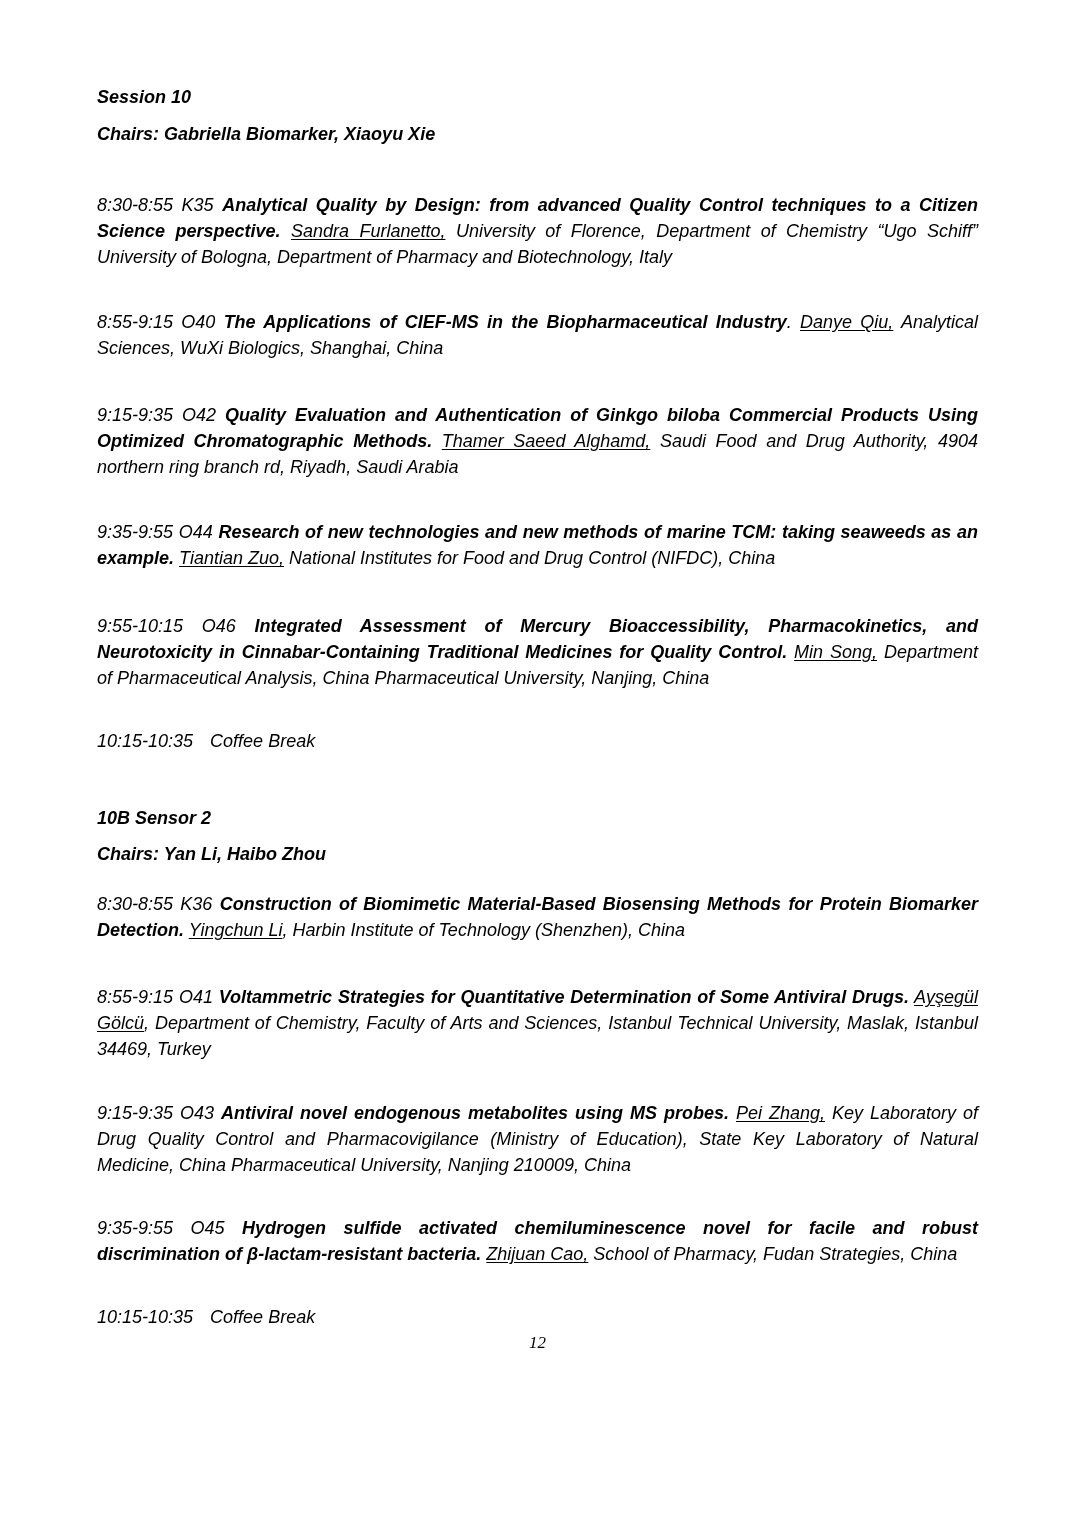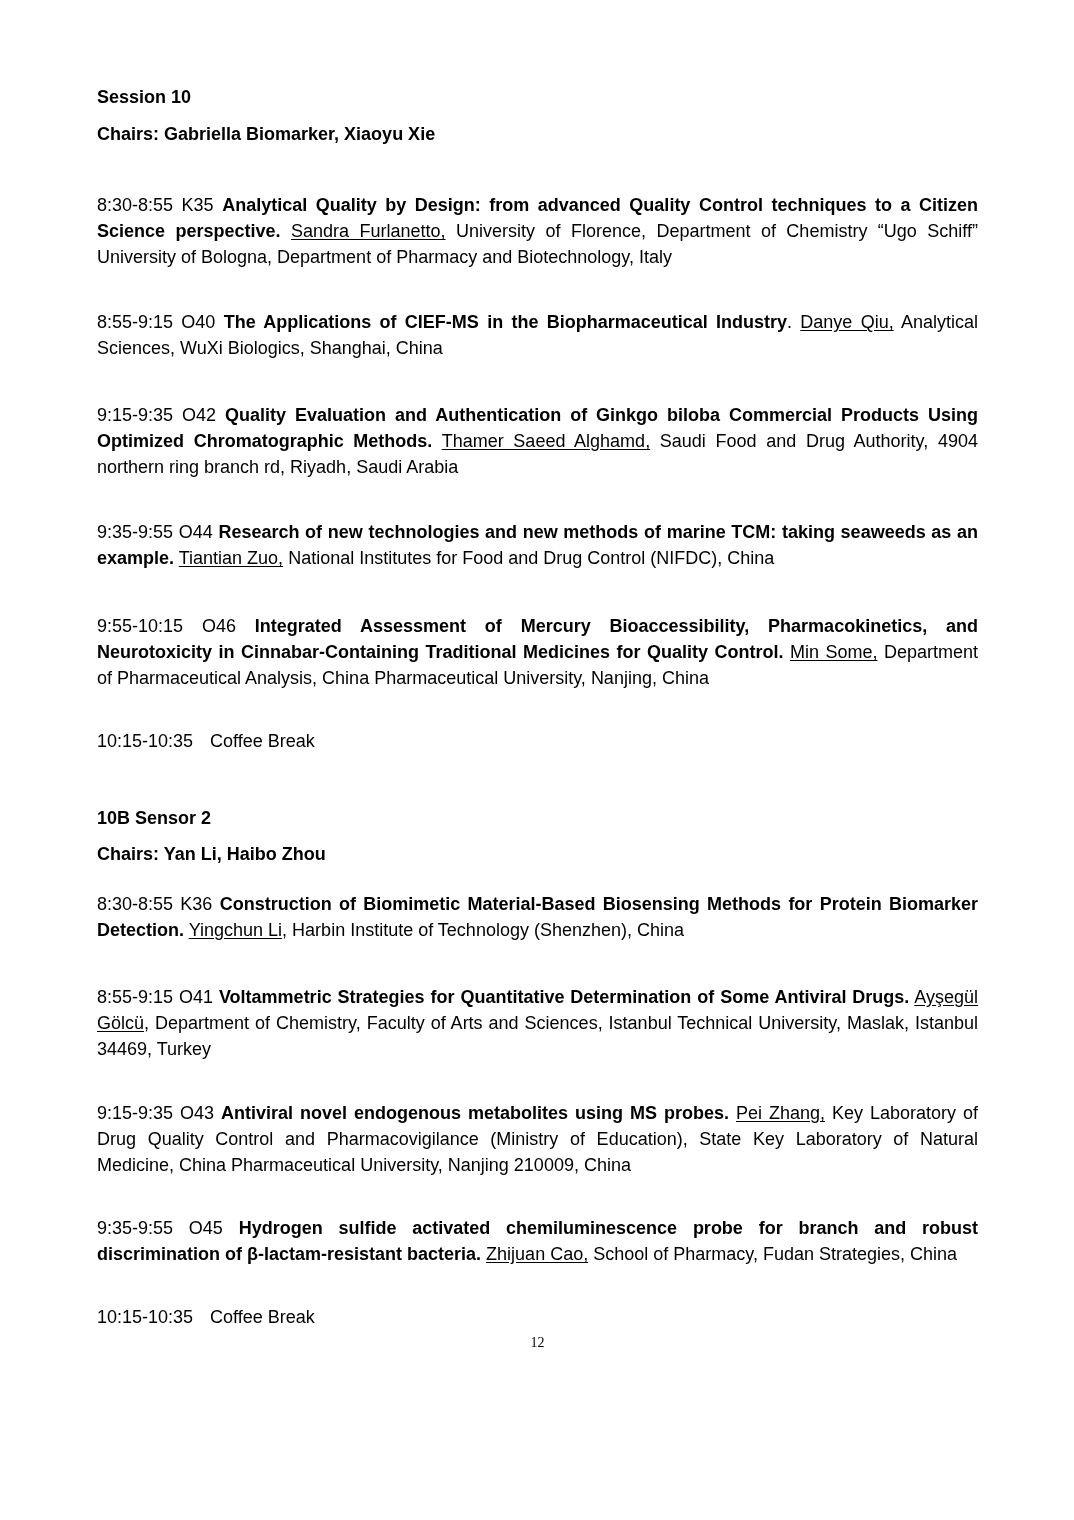--- a/index.html
+++ b/index.html
@@ -7,20 +7,21 @@
     position: relative;
     width: 1074px;
     height: 1520px;
     background: #ffffff;
     box-sizing: border-box;
     padding: 84px 96px 0 97px;
     font-family: "Liberation Sans", "DejaVu Sans", sans-serif;
     font-size: 18px;
     line-height: 26px;
     color: #000000;
+    font-style: italic;
   }
   p { margin: 0; }
   .h { font-weight: bold; text-align: left; }
   .talk { text-align: justify; }
   .talk b { font-weight: bold; }
   .talk u { text-decoration: underline; text-underline-offset: 2px; }
   .break-line { text-align: left; }
   .break-label { margin-left: 17px; text-align: center; }
   .mb10 { margin-bottom: 10px; }
   .mb11 { margin-bottom: 11px; }
@@ -28,21 +29,21 @@
   .mb38 { margin-bottom: 38px; }
   .mb39 { margin-bottom: 39px; }
   .mb41 { margin-bottom: 41px; }
   .mb42 { margin-bottom: 42px; }
   .mb44 { margin-bottom: 24px; }
   .mb45 { margin-bottom: 45px; }
   .mb51 { margin-bottom: 51px; }
   .pagenum {
     text-align: center;
     font-family: "Liberation Serif", "DejaVu Serif", serif;
-    font-size: 14px;
+    font-size: 17px;
     line-height: 26px;
     margin-top: 0px;
   }
 </style>
 </head>
 <body>
 
 <div class="page">
 
   <section>
@@ -50,35 +51,35 @@
     <p class="h mb45">Chairs: Gabriella Biomarker, Xiaoyu Xie</p>
 
     <p class="talk mb39"><span>8:30-8:55</span> <span>K35</span> <b>Analytical Quality by Design: from advanced Quality Control techniques to a Citizen Science perspective.</b><span> </span><u>Sandra Furlanetto,</u><span> University of Florence, Department of Chemistry “Ugo Schiff” University of Bologna, Department of Pharmacy and Biotechnology, Italy</span></p>
 
     <p class="talk mb41"><span>8:55-9:15</span> <span>O40</span> <b>The Applications of CIEF-MS in the Biopharmaceutical Industry</b><span>. </span><u>Danye Qiu,</u><span> Analytical Sciences, WuXi Biologics, Shanghai, China</span></p>
 
     <p class="talk mb39"><span>9:15-9:35</span> <span>O42</span> <b>Quality Evaluation and Authentication of Ginkgo biloba Commercial Products Using Optimized Chromatographic Methods.</b><span> </span><u>Thamer Saeed Alghamd,</u><span> Saudi Food and Drug Authority, 4904 northern ring branch rd, Riyadh, Saudi Arabia</span></p>
 
     <p class="talk mb42"><span>9:35-9:55</span> <span>O44</span> <b>Research of new technologies and new methods of marine TCM: taking seaweeds as an example.</b><span> </span><u>Tiantian Zuo,</u><span> National Institutes for Food and Drug Control (NIFDC), China</span></p>
 
-    <p class="talk mb37"><span>9:55-10:15</span> <span>O46</span> <b>Integrated Assessment of Mercury Bioaccessibility, Pharmacokinetics, and Neurotoxicity in Cinnabar-Containing Traditional Medicines for Quality Control.</b><span> </span><u>Min Some,</u><span> Department of Pharmaceutical Analysis, China Pharmaceutical University, Nanjing, China</span></p>
+    <p class="talk mb37"><span>9:55-10:15</span> <span>O46</span> <b>Integrated Assessment of Mercury Bioaccessibility, Pharmacokinetics, and Neurotoxicity in Cinnabar-Containing Traditional Medicines for Quality Control.</b><span> </span><u>Min Song,</u><span> Department of Pharmaceutical Analysis, China Pharmaceutical University, Nanjing, China</span></p>
 
     <p class="break-line mb51"><span>10:15-10:35</span><span class="break-label">Coffee Break</span></p>
   </section>
 
   <section>
     <p class="h mb10">10B Sensor 2</p>
     <p class="h mb44">Chairs: Yan Li, Haibo Zhou</p>
 
     <p class="talk mb41"><span>8:30-8:55</span> <span>K36</span> <b>Construction of Biomimetic Material-Based Biosensing Methods for Protein Biomarker Detection.</b><span> </span><u>Yingchun Li</u><span>, Harbin Institute of Technology (Shenzhen), China</span></p>
 
     <p class="talk mb38"><span>8:55-9:15</span> <span>O41</span> <b>Voltammetric Strategies for Quantitative Determination of Some Antiviral Drugs.</b><span> </span><u>Ayşegül Gölcü</u><span>, Department of Chemistry, Faculty of Arts and Sciences, Istanbul Technical University, Maslak, Istanbul 34469, Turkey</span></p>
 
     <p class="talk mb37"><span>9:15-9:35</span> <span>O43</span> <b>Antiviral novel endogenous metabolites using MS probes.</b><span> </span><u>Pei Zhang,</u><span> Key Laboratory of Drug Quality Control and Pharmacovigilance (Ministry of Education), State Key Laboratory of Natural Medicine, China Pharmaceutical University, Nanjing 210009, China</span></p>
 
-    <p class="talk mb37"><span>9:35-9:55</span> <span>O45</span> <b>Hydrogen sulfide activated chemiluminescence probe for branch and robust discrimination of β-lactam-resistant bacteria.</b><span> </span><u>Zhijuan Cao,</u><span> School of Pharmacy, Fudan Strategies, China</span></p>
+    <p class="talk mb37"><span>9:35-9:55</span> <span>O45</span> <b>Hydrogen sulfide activated chemiluminescence novel for facile and robust discrimination of β-lactam-resistant bacteria.</b><span> </span><u>Zhijuan Cao,</u><span> School of Pharmacy, Fudan Strategies, China</span></p>
 
     <p class="break-line"><span>10:15-10:35</span><span class="break-label">Coffee Break</span></p>
   </section>
 
   <div class="pagenum">12</div>
 
 </div>
 
 </body></html>

